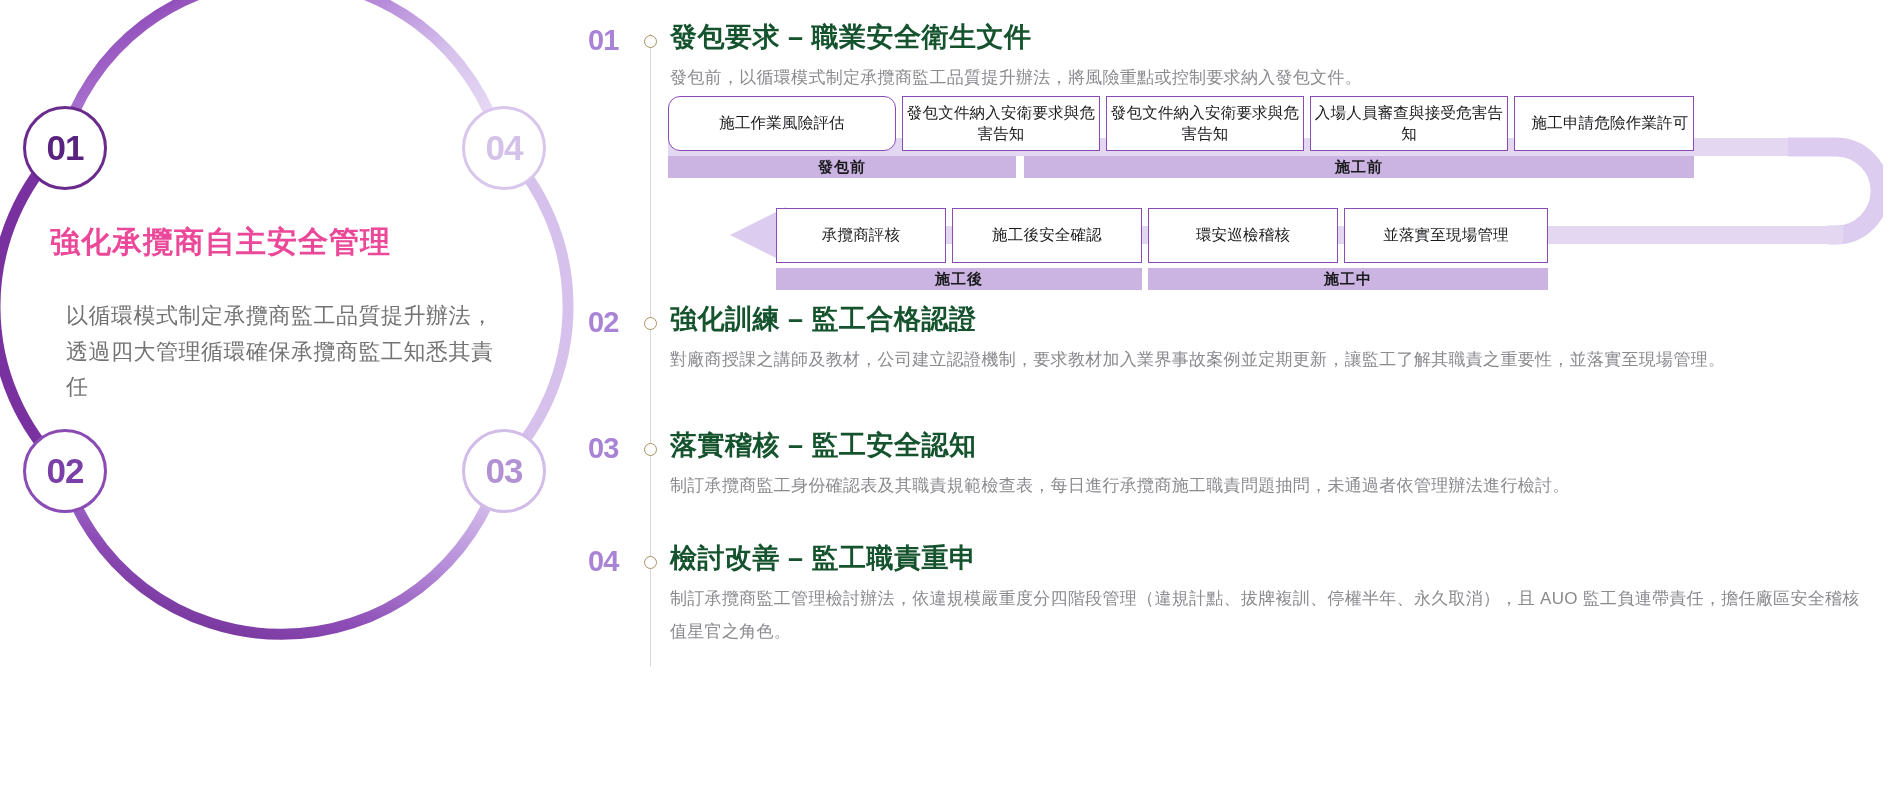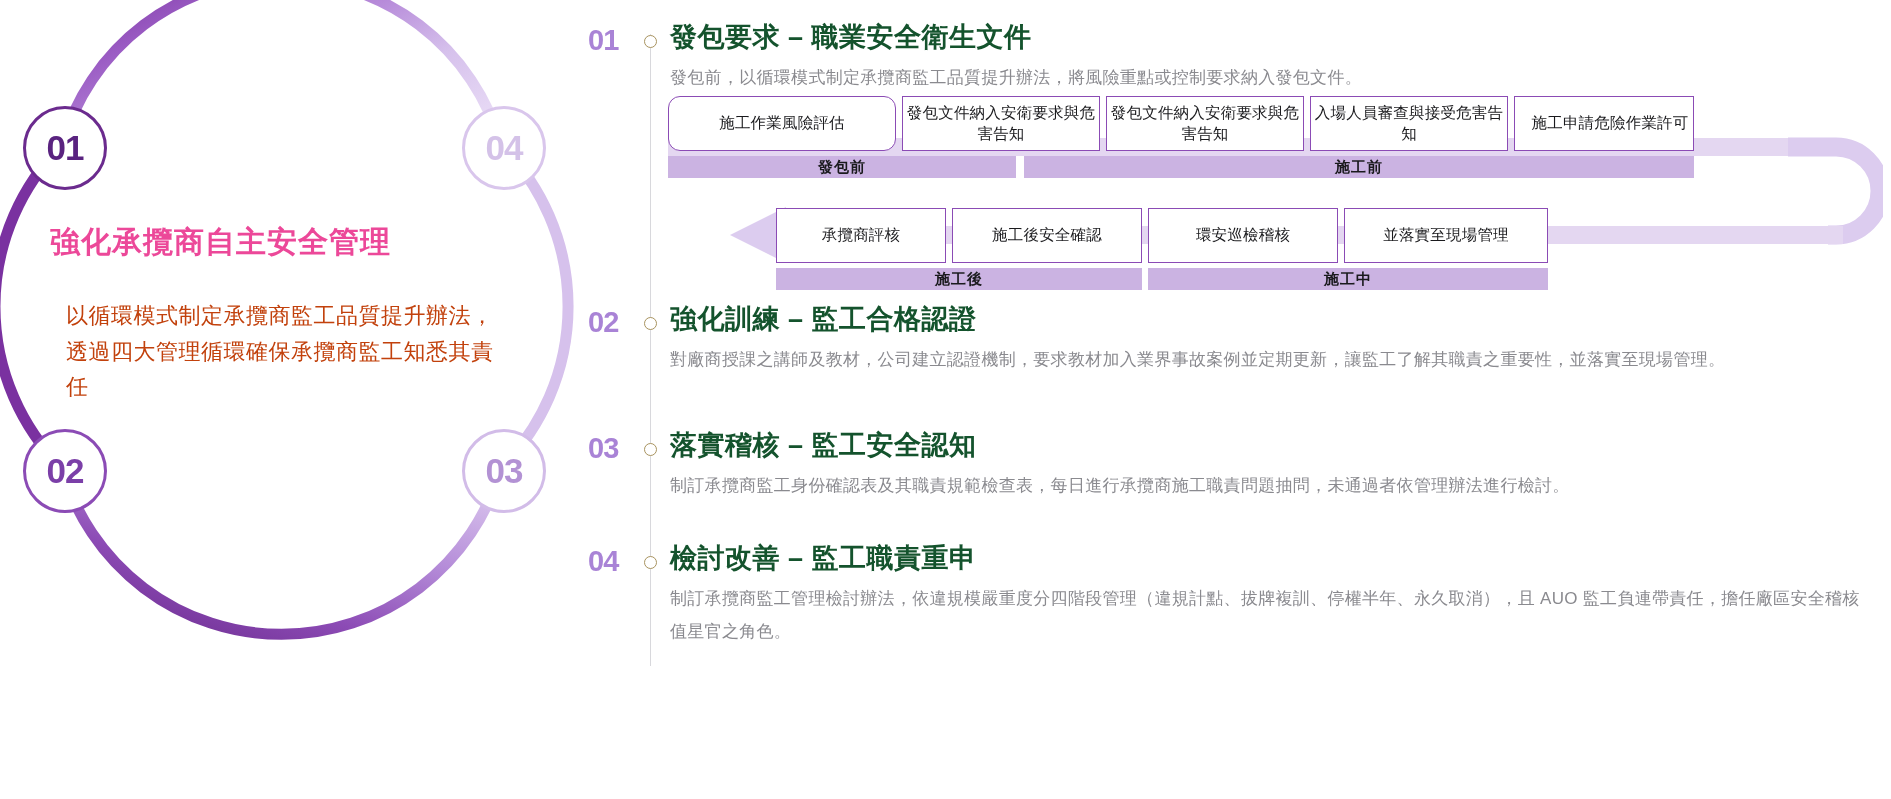--- a/index.html
+++ b/index.html
@@ -22,21 +22,21 @@
   #node04{left:462px;top:106px;border:3px solid #D9C6EC;color:#D4C2E8;}
   #node02{left:23px;top:429px;border:3px solid #8B4BB5;color:#7B3FA8;}
   #node03{left:462px;top:429px;border:3px solid #D2BCE8;color:#B392D4;}
 
   #cycle-title{
     position:absolute;left:50px;top:222px;width:480px;text-align:left;
     font-size:30px;font-weight:700;color:#ec4899;letter-spacing:1px;
   }
   #cycle-desc{
     position:absolute;left:66px;top:298px;width:430px;
-    font-size:22px;line-height:1.62;color:#c2410c;letter-spacing:.5px;
+    font-size:22px;line-height:1.62;color:#737373;letter-spacing:.5px;
   }
 
   
   #sections{position:absolute;left:588px;top:0;width:1303px;height:799px;}
   #spine{position:absolute;left:62px;top:34px;width:1px;height:632px;background:#D8D8DC;}
 
   .sec{position:absolute;left:0;width:1303px;}
   .sec-num{
     position:absolute;left:0;top:0;width:46px;text-align:left;
     font-size:29px;font-weight:700;color:#A983D6;letter-spacing:-1px;

